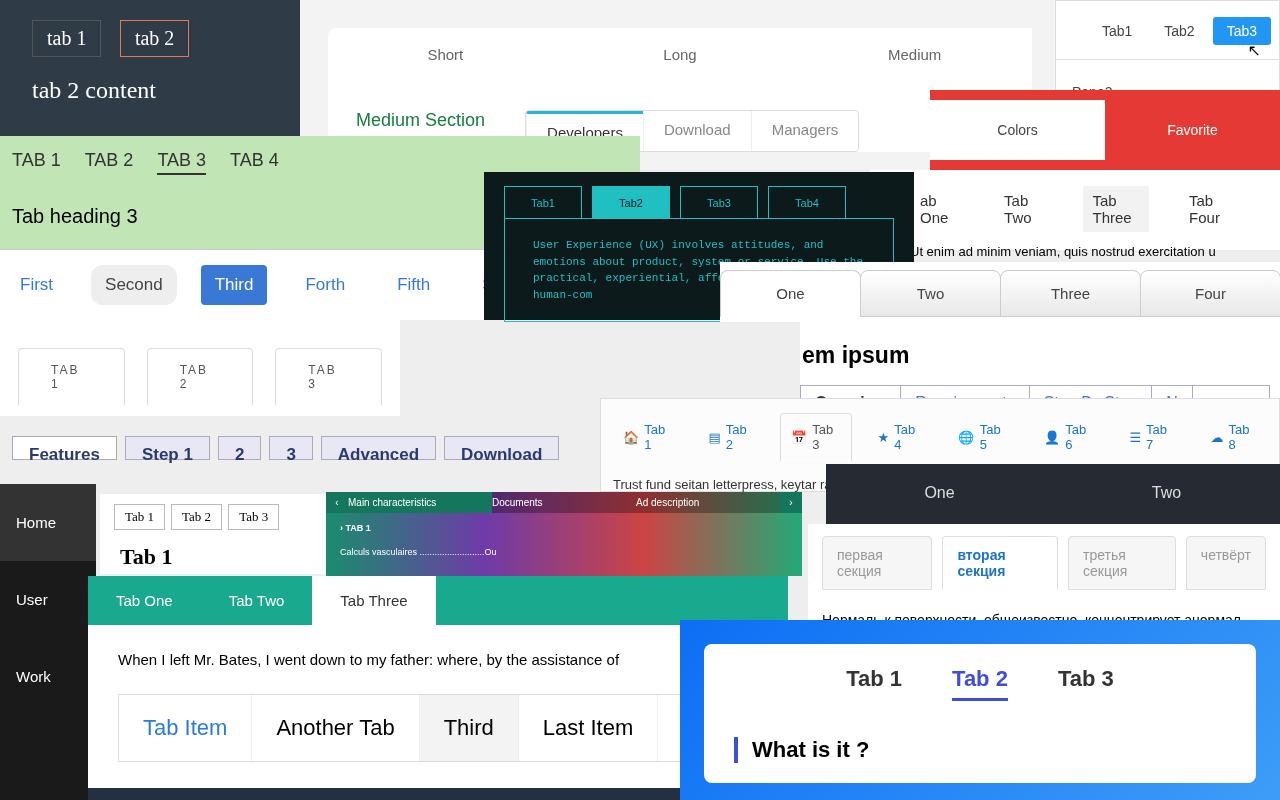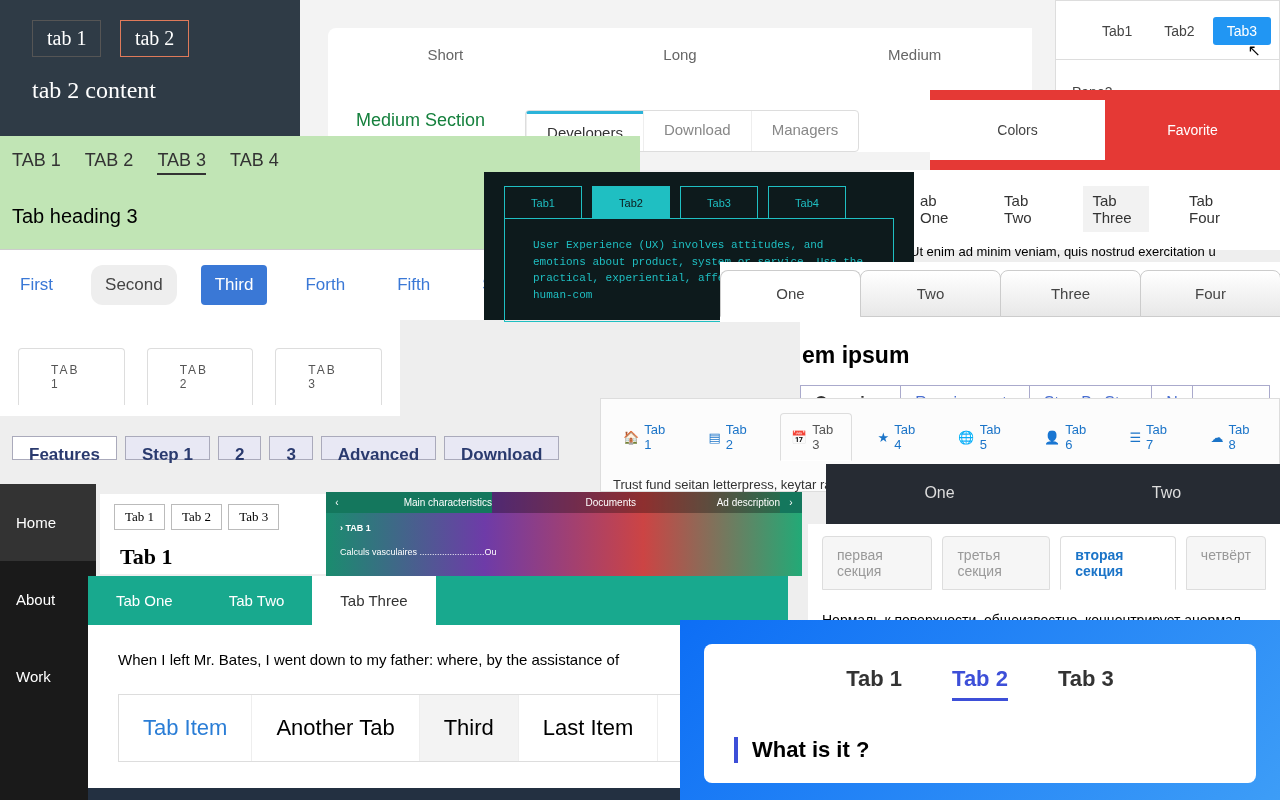--- a/index.html
+++ b/index.html
@@ -89,21 +89,21 @@
 #p15 .t.sel{background:#333}
 
 #p16{left:100px;top:494px;width:226px;height:80px;background:#fff}
 #p16 .tabs{display:flex;padding:10px 14px 0;gap:6px}
 #p16 .tabs .t{border:1px solid #bbb;padding:4px 10px;font-size:13px;font-family:Georgia,serif}
 #p16 .h{font-family:Georgia,serif;font-size:22px;font-weight:700;padding:14px 20px}
 
 #p17{left:326px;top:492px;width:476px;height:84px;background:linear-gradient(90deg,#1a8c6e,#6e3ba8,#c44,#2a7);color:#fff;position:absolute}
 #p17 .tabs{display:flex;background:rgba(0,0,0,.3);font-size:10px}
 #p17 .tabs .arrow{width:22px;text-align:center;padding:5px 0;background:#14775d}
-#p17 .tabs .t{flex:1;text-align:right;padding:5px 0}
+#p17 .tabs .t{flex:1;text-align:left;padding:5px 0}
 #p17 .tabs .t.active{background:#14775d}
 #p17 .sub{padding:10px 14px;font-size:9px;font-weight:700}
 #p17 .row{padding:4px 14px;font-size:9px}
 
 #p18{left:808px;top:524px;width:472px;height:98px;background:#fff;padding:12px 14px}
 #p18 .tabs{display:flex;gap:10px}
 #p18 .tabs .t{border:1px solid #ddd;border-radius:4px 4px 0 0;padding:10px 14px;font-size:14px;color:#999;background:#f6f6f6}
 #p18 .tabs .t.active{color:#1b74c8;background:#fff;font-weight:600;border-bottom:1px solid #fff}
 #p18 .txt{margin-top:22px;font-size:14px}
 
@@ -280,21 +280,21 @@
   <div class="t">Download</div>
 </div>
 
 <div id="p14" class="panel">
   <div class="t">One</div>
   <div class="t">Two</div>
 </div>
 
 <div id="p15" class="panel">
   <div class="t sel">Home</div>
-  <div class="t">About</div>
+  <div class="t">User</div>
   <div class="t">Work</div>
 </div>
 
 <div id="p16" class="panel">
   <div class="tabs">
     <div class="t">Tab 1</div>
     <div class="t">Tab 2</div>
     <div class="t">Tab 3</div>
   </div>
   <div class="h">Tab 1</div>
@@ -308,22 +308,22 @@
     <div class="t">Ad description</div>
     <div class="arrow">›</div>
   </div>
   <div class="sub">› TAB 1</div>
   <div class="row">Calculs vasculaires ..........................Ou</div>
 </div>
 
 <div id="p18" class="panel">
   <div class="tabs">
     <div class="t">первая секция</div>
+    <div class="t active">вторая секция</div>
     <div class="t">третья секция</div>
-    <div class="t active">вторая секция</div>
     <div class="t">четвёрт</div>
   </div>
   <div class="txt">Нормаль к поверхности, общеизвестно, концентрирует анормал</div>
 </div>
 
 <div id="p19" class="panel">
   <div class="bar">
     <div class="t">Tab One</div>
     <div class="t">Tab Two</div>
     <div class="t active">Tab Three</div>

